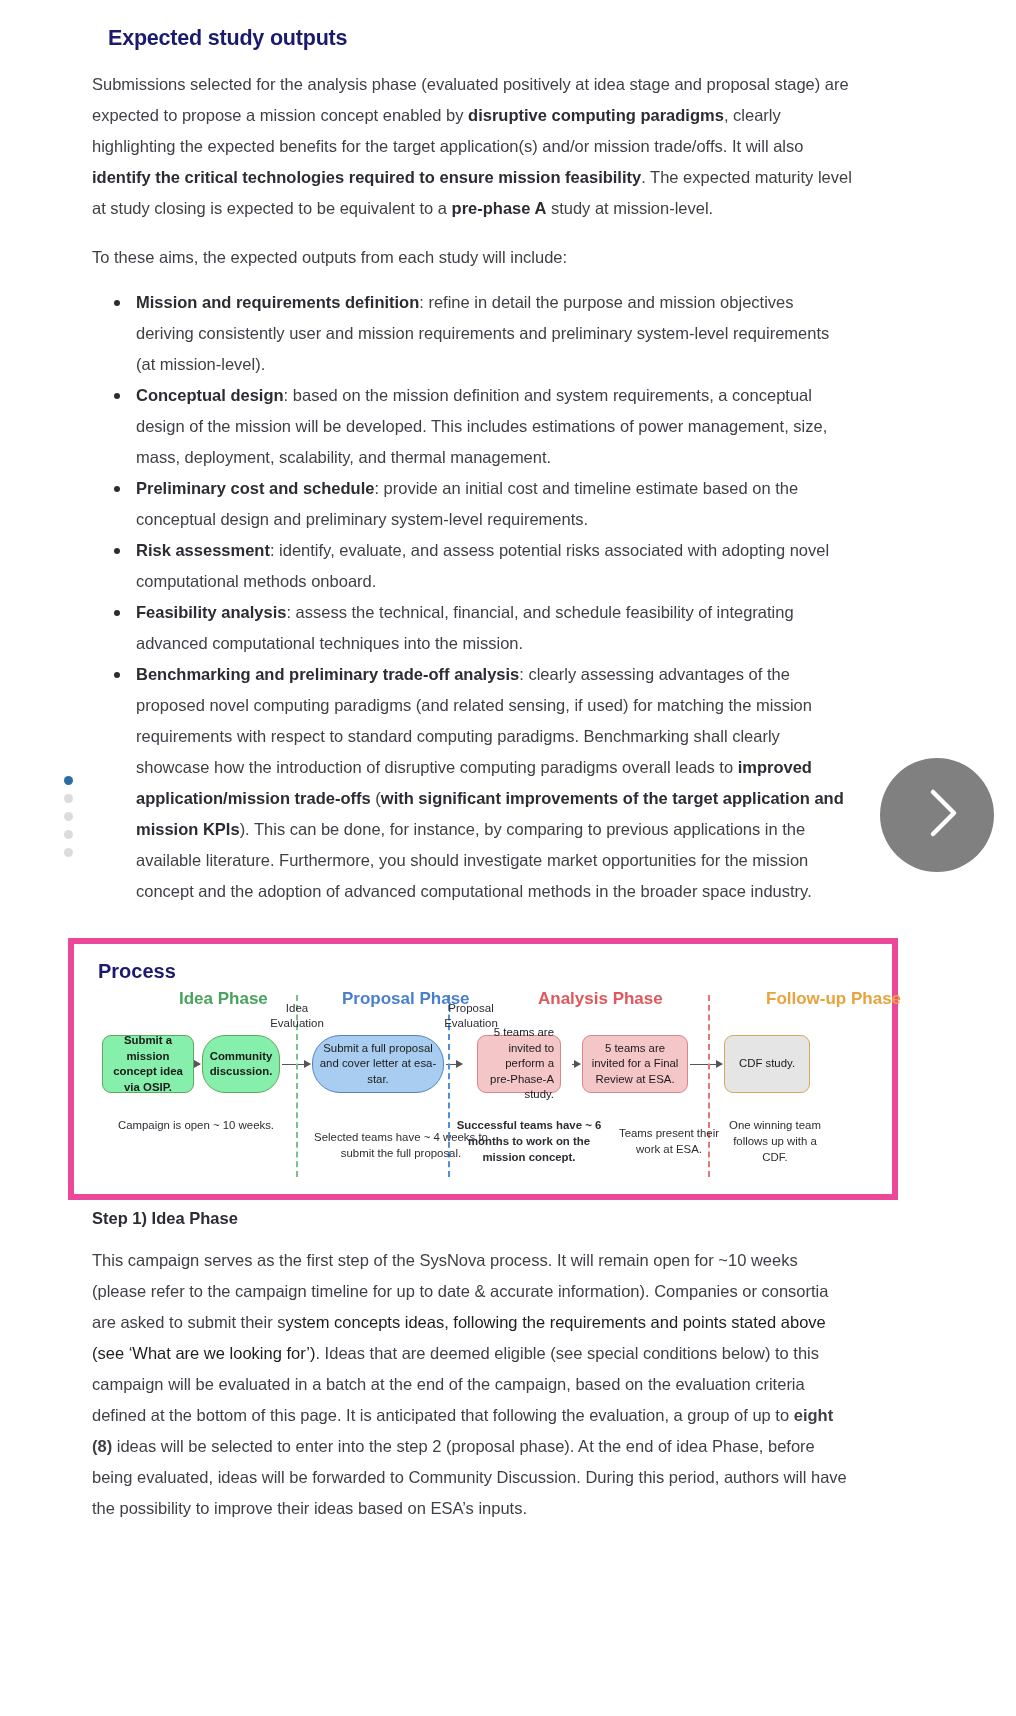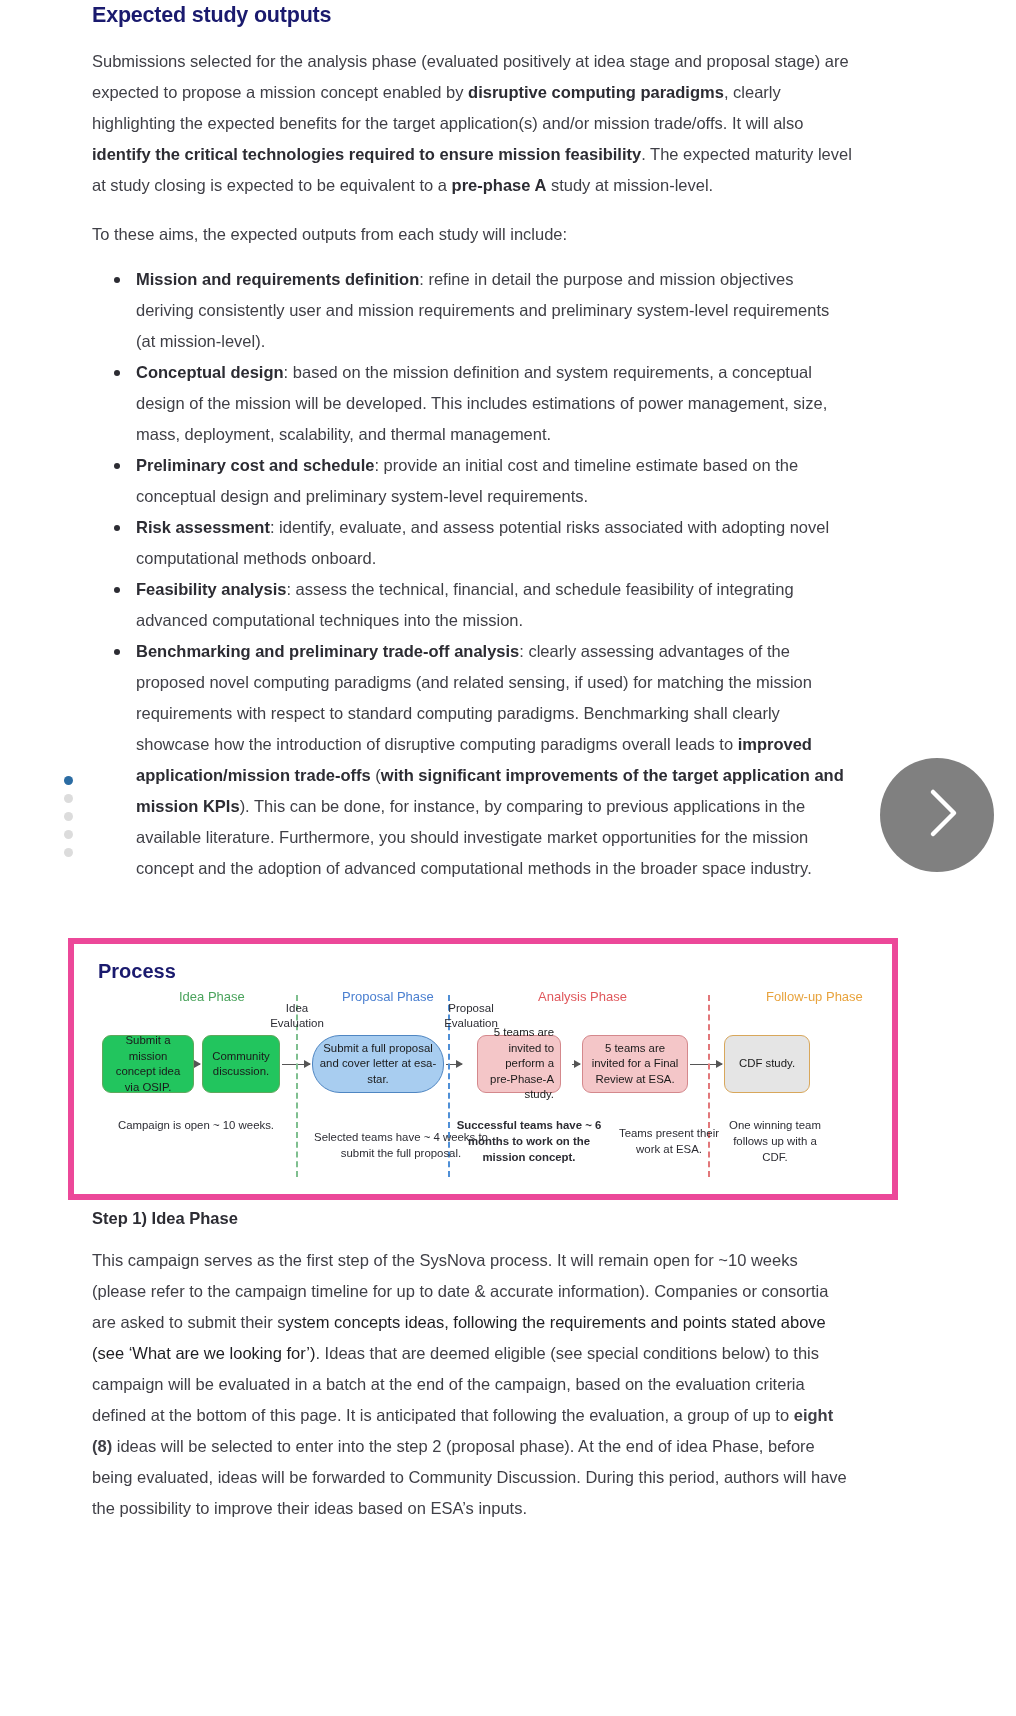--- a/index.html
+++ b/index.html
@@ -27,22 +27,22 @@
     position: absolute;
     left: 92px;
     top: 0;
     width: 760px;
   }
 
   h2.section-title {
     font-size: 21.5px;
     font-weight: bold;
     color: #1a1a6e;
-    margin: 0;
-    padding-top: 3px;
+    margin: 16px;
+    padding-top: 10px;
     letter-spacing: -0.2px;
   }
 
   p.body-text {
     font-size: 16.5px;
     line-height: 31px;
     color: #3f3f46;
     margin: 18px 0 0 0;
     text-align: left;
     white-space: normal;
@@ -102,22 +102,22 @@
     top: 8px;
     width: 0;
     height: 182px;
     border-left: 2px dashed #7fbf8f;
   }
   .divider.blue  { border-left-color: #4f8fd6; }
   .divider.red   { border-left-color: #e2777a; }
 
   .phase-label {
     position: absolute;
-    font-size: 13px;
-    font-weight: 400;
+    font-size: 17px;
+    font-weight: 700;
     white-space: nowrap;
   }
 
   .eval-label {
     position: absolute;
     font-size: 11.5px;
     color: #2c2c33;
     text-align: center;
     line-height: 15px;
     white-space: nowrap;
@@ -130,21 +130,21 @@
     display: flex;
     align-items: center;
     justify-content: center;
     text-align: center;
     font-size: 11.4px;
     line-height: 15.5px;
     color: #1a1a1a;
     padding: 4px 6px;
     height: 58px;
   }
-  .node.green  { background: #22c55e; border-color: #5fa85c; }
+  .node.green  { background: #86efac; border-color: #5fa85c; font-weight: bold; }
   .node.blue   { background: #a8cdf0; border-color: #4f86c2; border-radius: 28px; }
   .node.pink   { background: #f4c6c8; border-color: #d4888c; }
   .node.orange { background: #e5e5e5; border-color: #d8a75b; }
 
   .arrow {
     position: absolute;
     height: 1.4px;
     background: #555;
     top: 1139px;
   }
@@ -253,21 +253,21 @@
       <svg width="34" height="50" viewBox="0 0 34 50" fill="none" aria-hidden="true">
         <path d="M6 4 L27 25 L6 46" stroke="#ffffff" stroke-width="4.5" fill="none" stroke-linecap="round" stroke-linejoin="round"></path>
       </svg>
     </span>
   </div>
 
   <div class="process-panel">
     <div class="process-title">Process</div>
     <div class="diagram" id="diagram">
         <div class="node green" style="left: 28px; top: 48px; width: 92px;">Submit a mission concept idea via OSIP.</div>
-        <div class="node green" style="left: 128px; top: 48px; width: 78px;">Community discussion.</div>
+        <div class="node green" style="left: 128px; top: 48px; width: 78px; border-radius: 23px;">Community discussion.</div>
         <div class="node blue" style="left: 238px; top: 48px; width: 132px;">Submit a full proposal and cover letter at esa-star.</div>
         <div class="node pink" style="left: 403px; top: 48px; width: 84px; text-align: right;">5 teams are invited to perform a pre-Phase-A study.</div>
         <div class="node pink" style="left: 508px; top: 48px; width: 106px;">5 teams are invited for a Final Review at ESA.</div>
         <div class="node orange" style="left: 650px; top: 48px; width: 86px;">CDF study.</div>
         <div class="arrow" style="position: absolute; left: 122px; top: 77px; width: 4px;"></div>
         <div class="arrow" style="position: absolute; left: 208px; top: 77px; width: 28px;"></div>
         <div class="arrow" style="position: absolute; left: 372px; top: 77px; width: 16px;"></div>
         <div class="arrow" style="position: absolute; left: 498px; top: 77px; width: 8px;"></div>
         <div class="arrow" style="position: absolute; left: 616px; top: 77px; width: 32px;"></div>
         <div class="divider " style="left: 222px;"></div>

